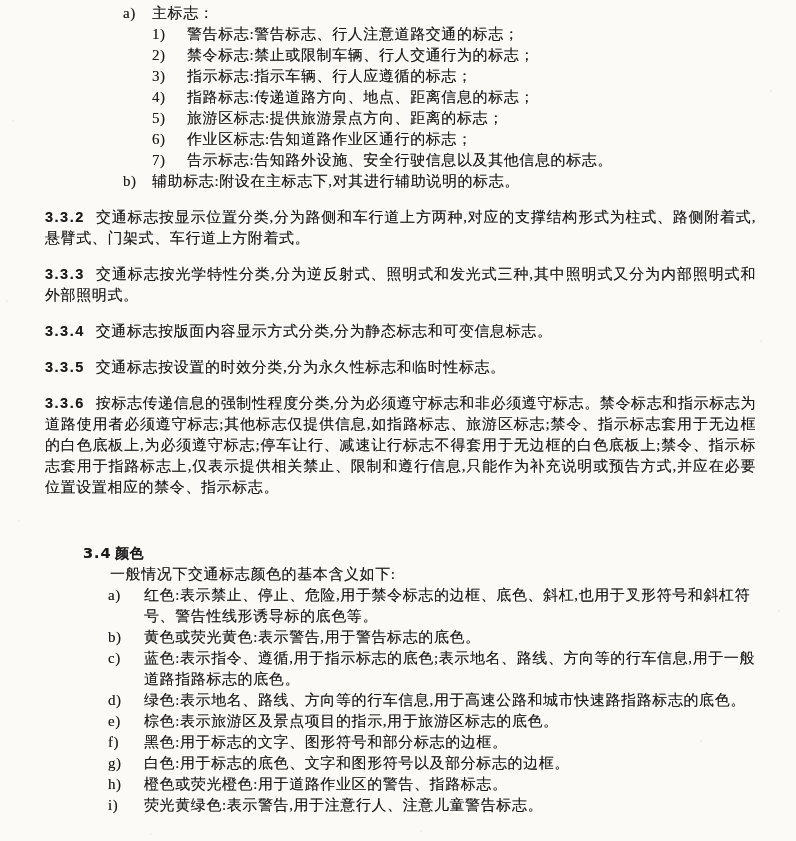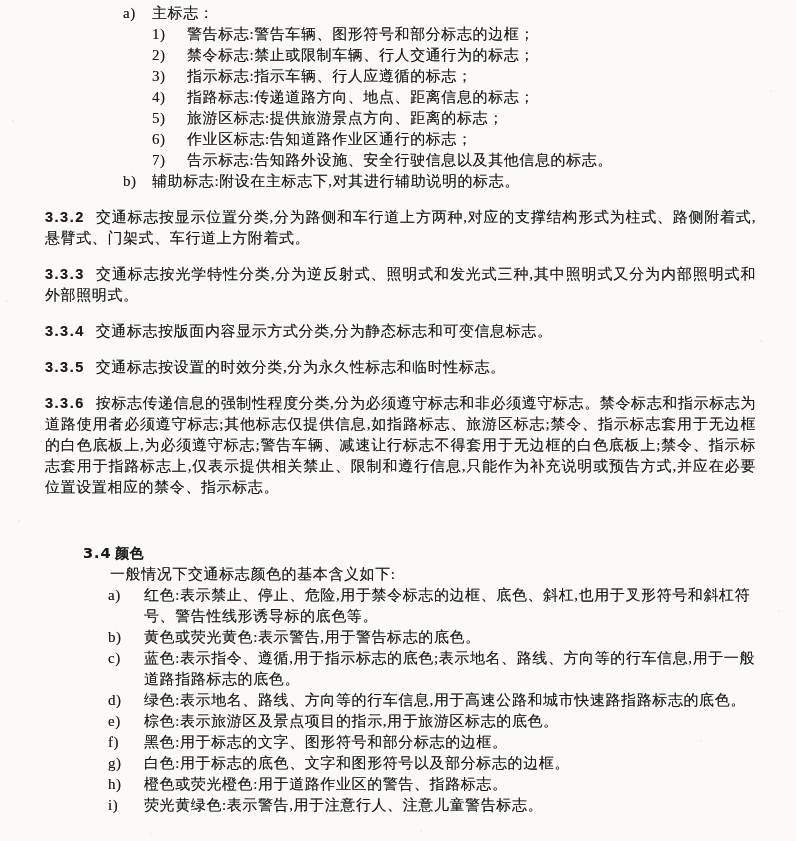--- a/index.html
+++ b/index.html
@@ -58,21 +58,21 @@
 <div class="page">
   <span class="noise"></span>
 
   <div class="row ab">
     <span class="mk">a)</span>
     <span class="txt">主标志：</span>
   </div>
 
   <div class="row nn">
     <span class="mk">1)</span>
-    <span class="txt">警告标志:警告车辆、图形符号和部分标志的边框；</span>
+    <span class="txt">警告标志:警告标志、行人注意道路交通的标志；</span>
   </div>
   <div class="row nn">
     <span class="mk">2)</span>
     <span class="txt">禁令标志:禁止或限制车辆、行人交通行为的标志；</span>
   </div>
   <div class="row nn">
     <span class="mk">3)</span>
     <span class="txt">指示标志:指示车辆、行人应遵循的标志；</span>
   </div>
   <div class="row nn">
@@ -94,21 +94,21 @@
 
   <div class="row ab">
     <span class="mk">b)</span>
     <span class="txt">辅助标志:附设在主标志下,对其进行辅助说明的标志。</span>
   </div>
 
   <p class="clause"><span class="cnum">3.3.2</span><span>交通标志按显示位置分类,分为路侧和车行道上方两种,对应的支撑结构形式为柱式、路侧附着式,悬臂式、门架式、车行道上方附着式。</span></p>
   <p class="clause"><span class="cnum">3.3.3</span><span>交通标志按光学特性分类,分为逆反射式、照明式和发光式三种,其中照明式又分为内部照明式和外部照明式。</span></p>
   <p class="clause"><span class="cnum">3.3.4</span><span>交通标志按版面内容显示方式分类,分为静态标志和可变信息标志。</span></p>
   <p class="clause"><span class="cnum">3.3.5</span><span>交通标志按设置的时效分类,分为永久性标志和临时性标志。</span></p>
-  <p class="clause"><span class="cnum">3.3.6</span><span>按标志传递信息的强制性程度分类,分为必须遵守标志和非必须遵守标志。禁令标志和指示标志为道路使用者必须遵守标志;其他标志仅提供信息,如指路标志、旅游区标志;禁令、指示标志套用于无边框的白色底板上,为必须遵守标志;警告车辆、减速让行标志不得套用于无边框的白色底板上;禁令、指示标志套用于指路标志上,仅表示提供相关禁止、限制和遵行信息,只能作为补充说明或预告方式,并应在必要位置设置相应的禁令、指示标志。</span></p>
+  <p class="clause"><span class="cnum">3.3.6</span><span>按标志传递信息的强制性程度分类,分为必须遵守标志和非必须遵守标志。禁令标志和指示标志为道路使用者必须遵守标志;其他标志仅提供信息,如指路标志、旅游区标志;禁令、指示标志套用于无边框的白色底板上,为必须遵守标志;停车让行、减速让行标志不得套用于无边框的白色底板上;禁令、指示标志套用于指路标志上,仅表示提供相关禁止、限制和遵行信息,只能作为补充说明或预告方式,并应在必要位置设置相应的禁令、指示标志。</span></p>
 
   <div class="row hd">
     <span class="mk">3.4</span>
     <span class="ttl">颜色</span>
   </div>
   <div class="intro">一般情况下交通标志颜色的基本含义如下:</div>
 
   <div class="row cc">
     <span class="mk">a)</span>
     <span class="txt">红色:表示禁止、停止、危险,用于禁令标志的边框、底色、斜杠,也用于叉形符号和斜杠符号、警告性线形诱导标的底色等。</span>

